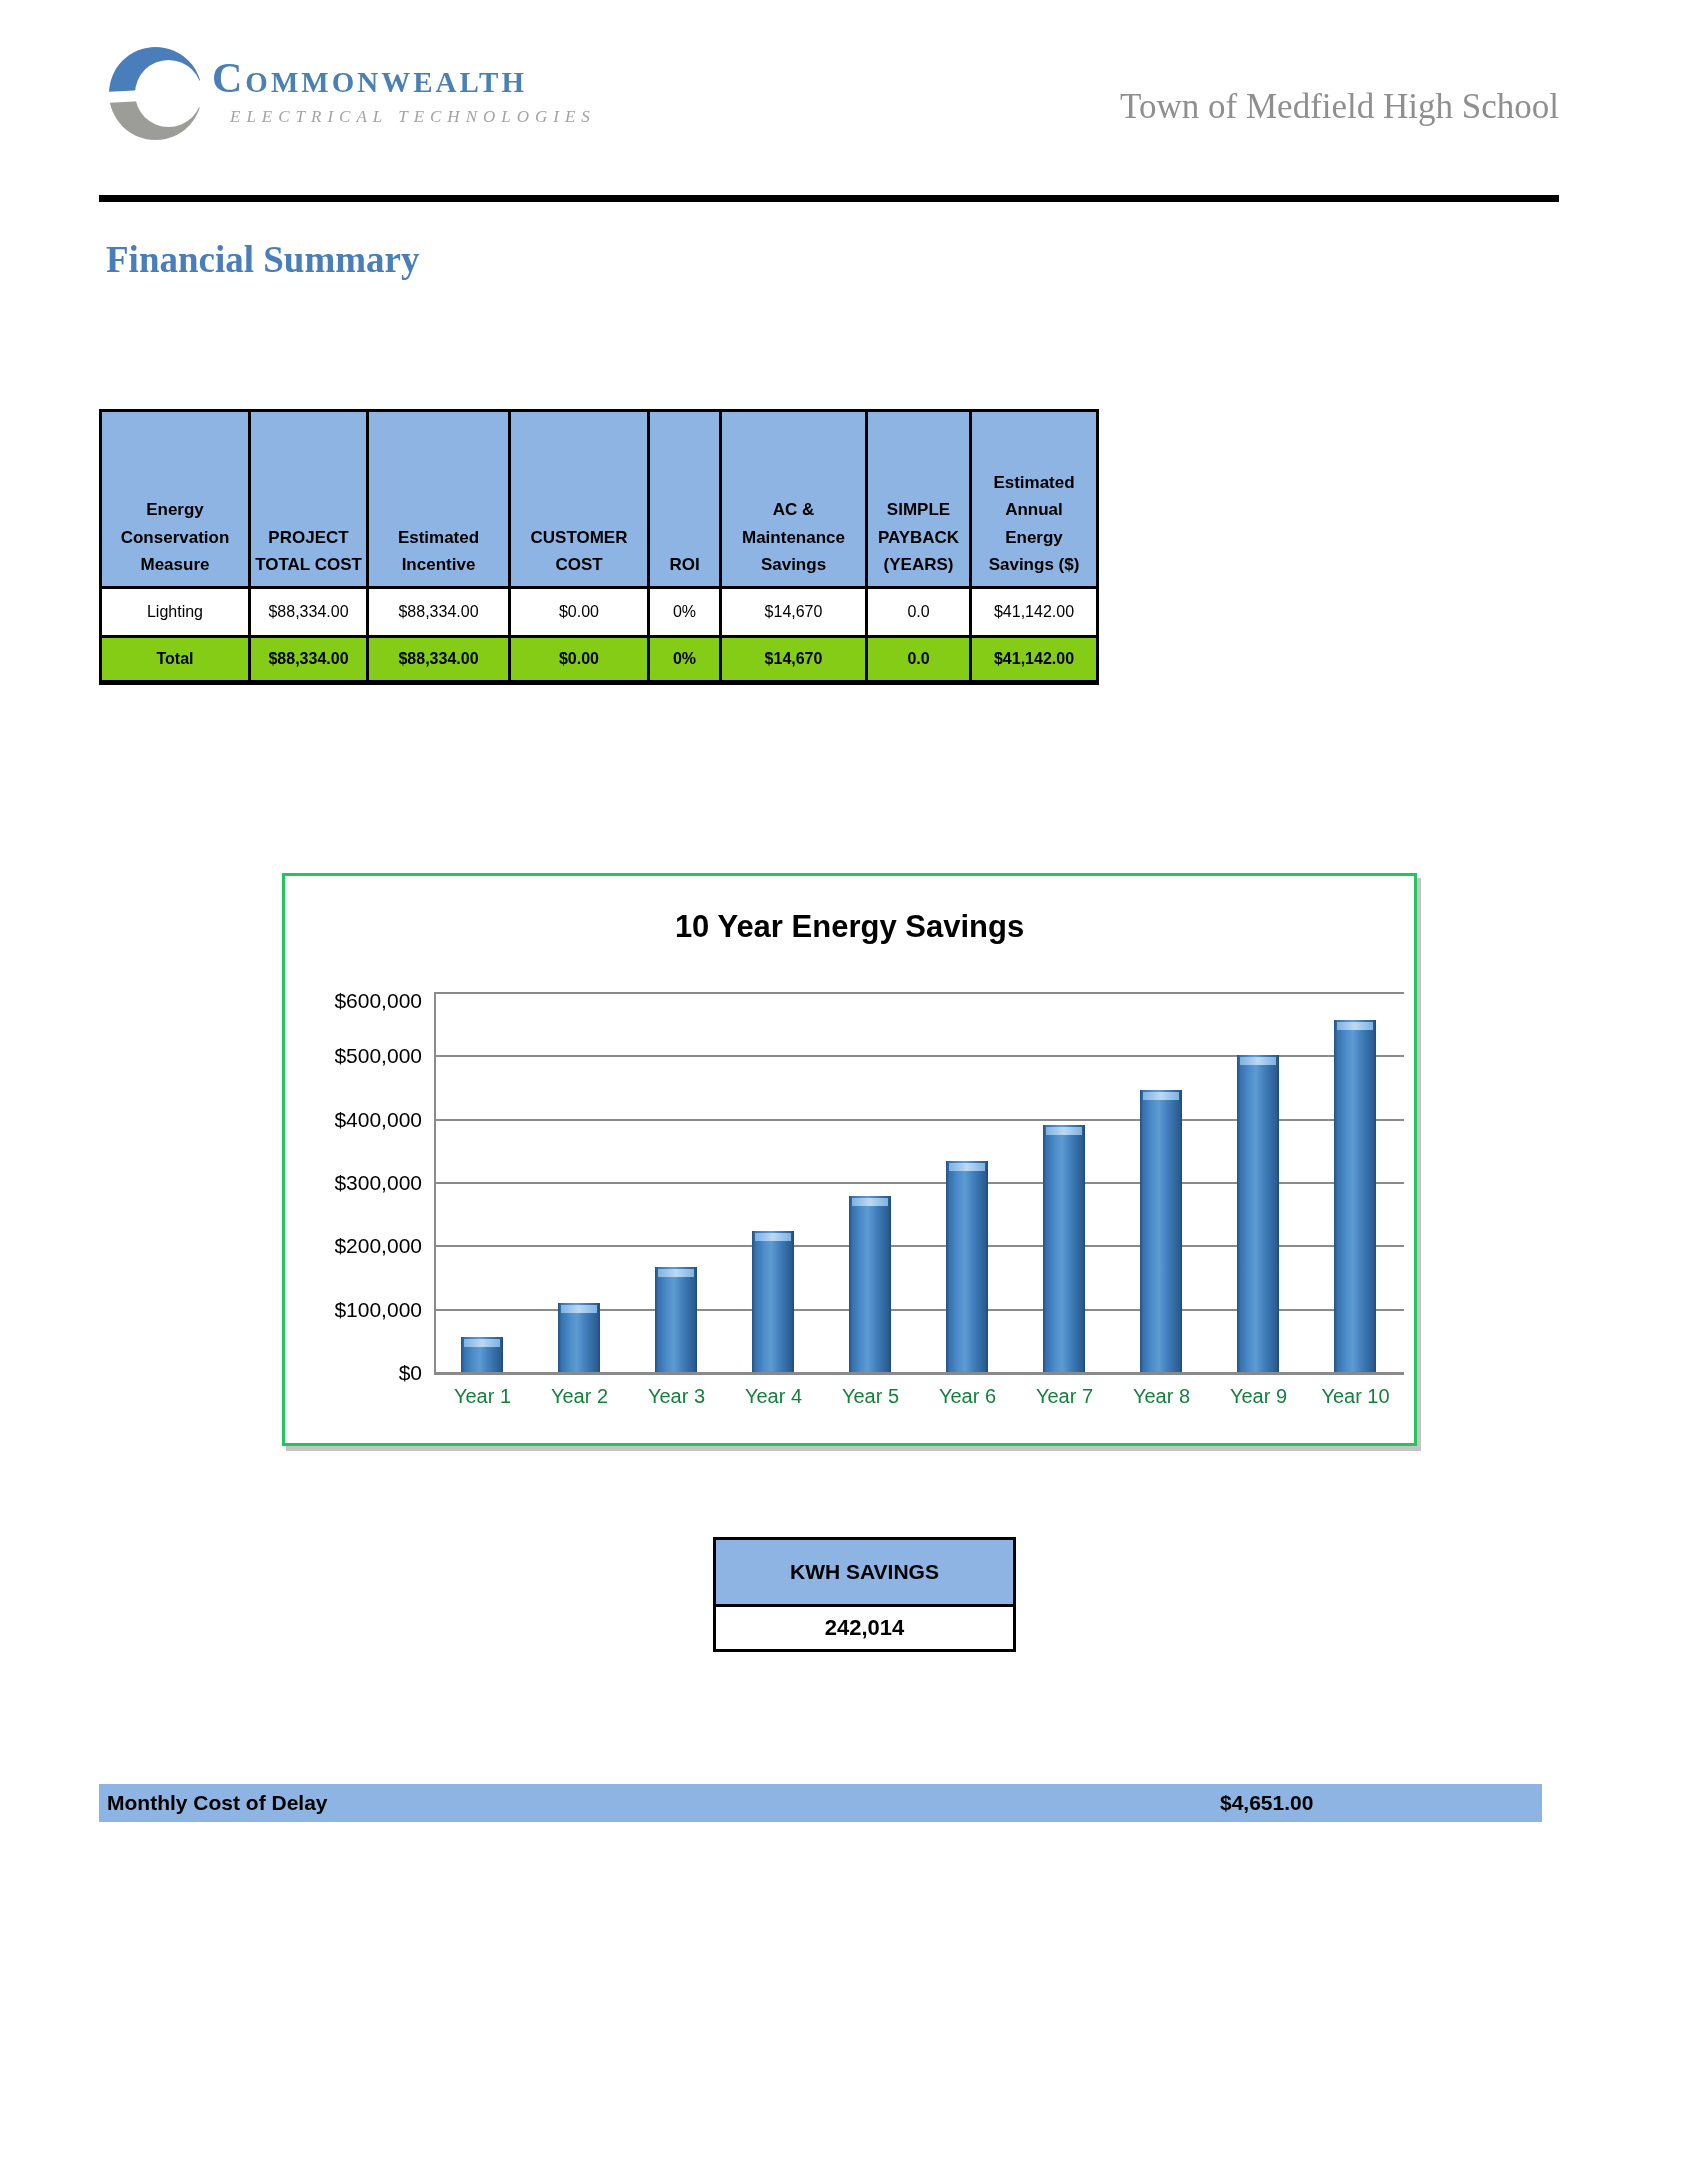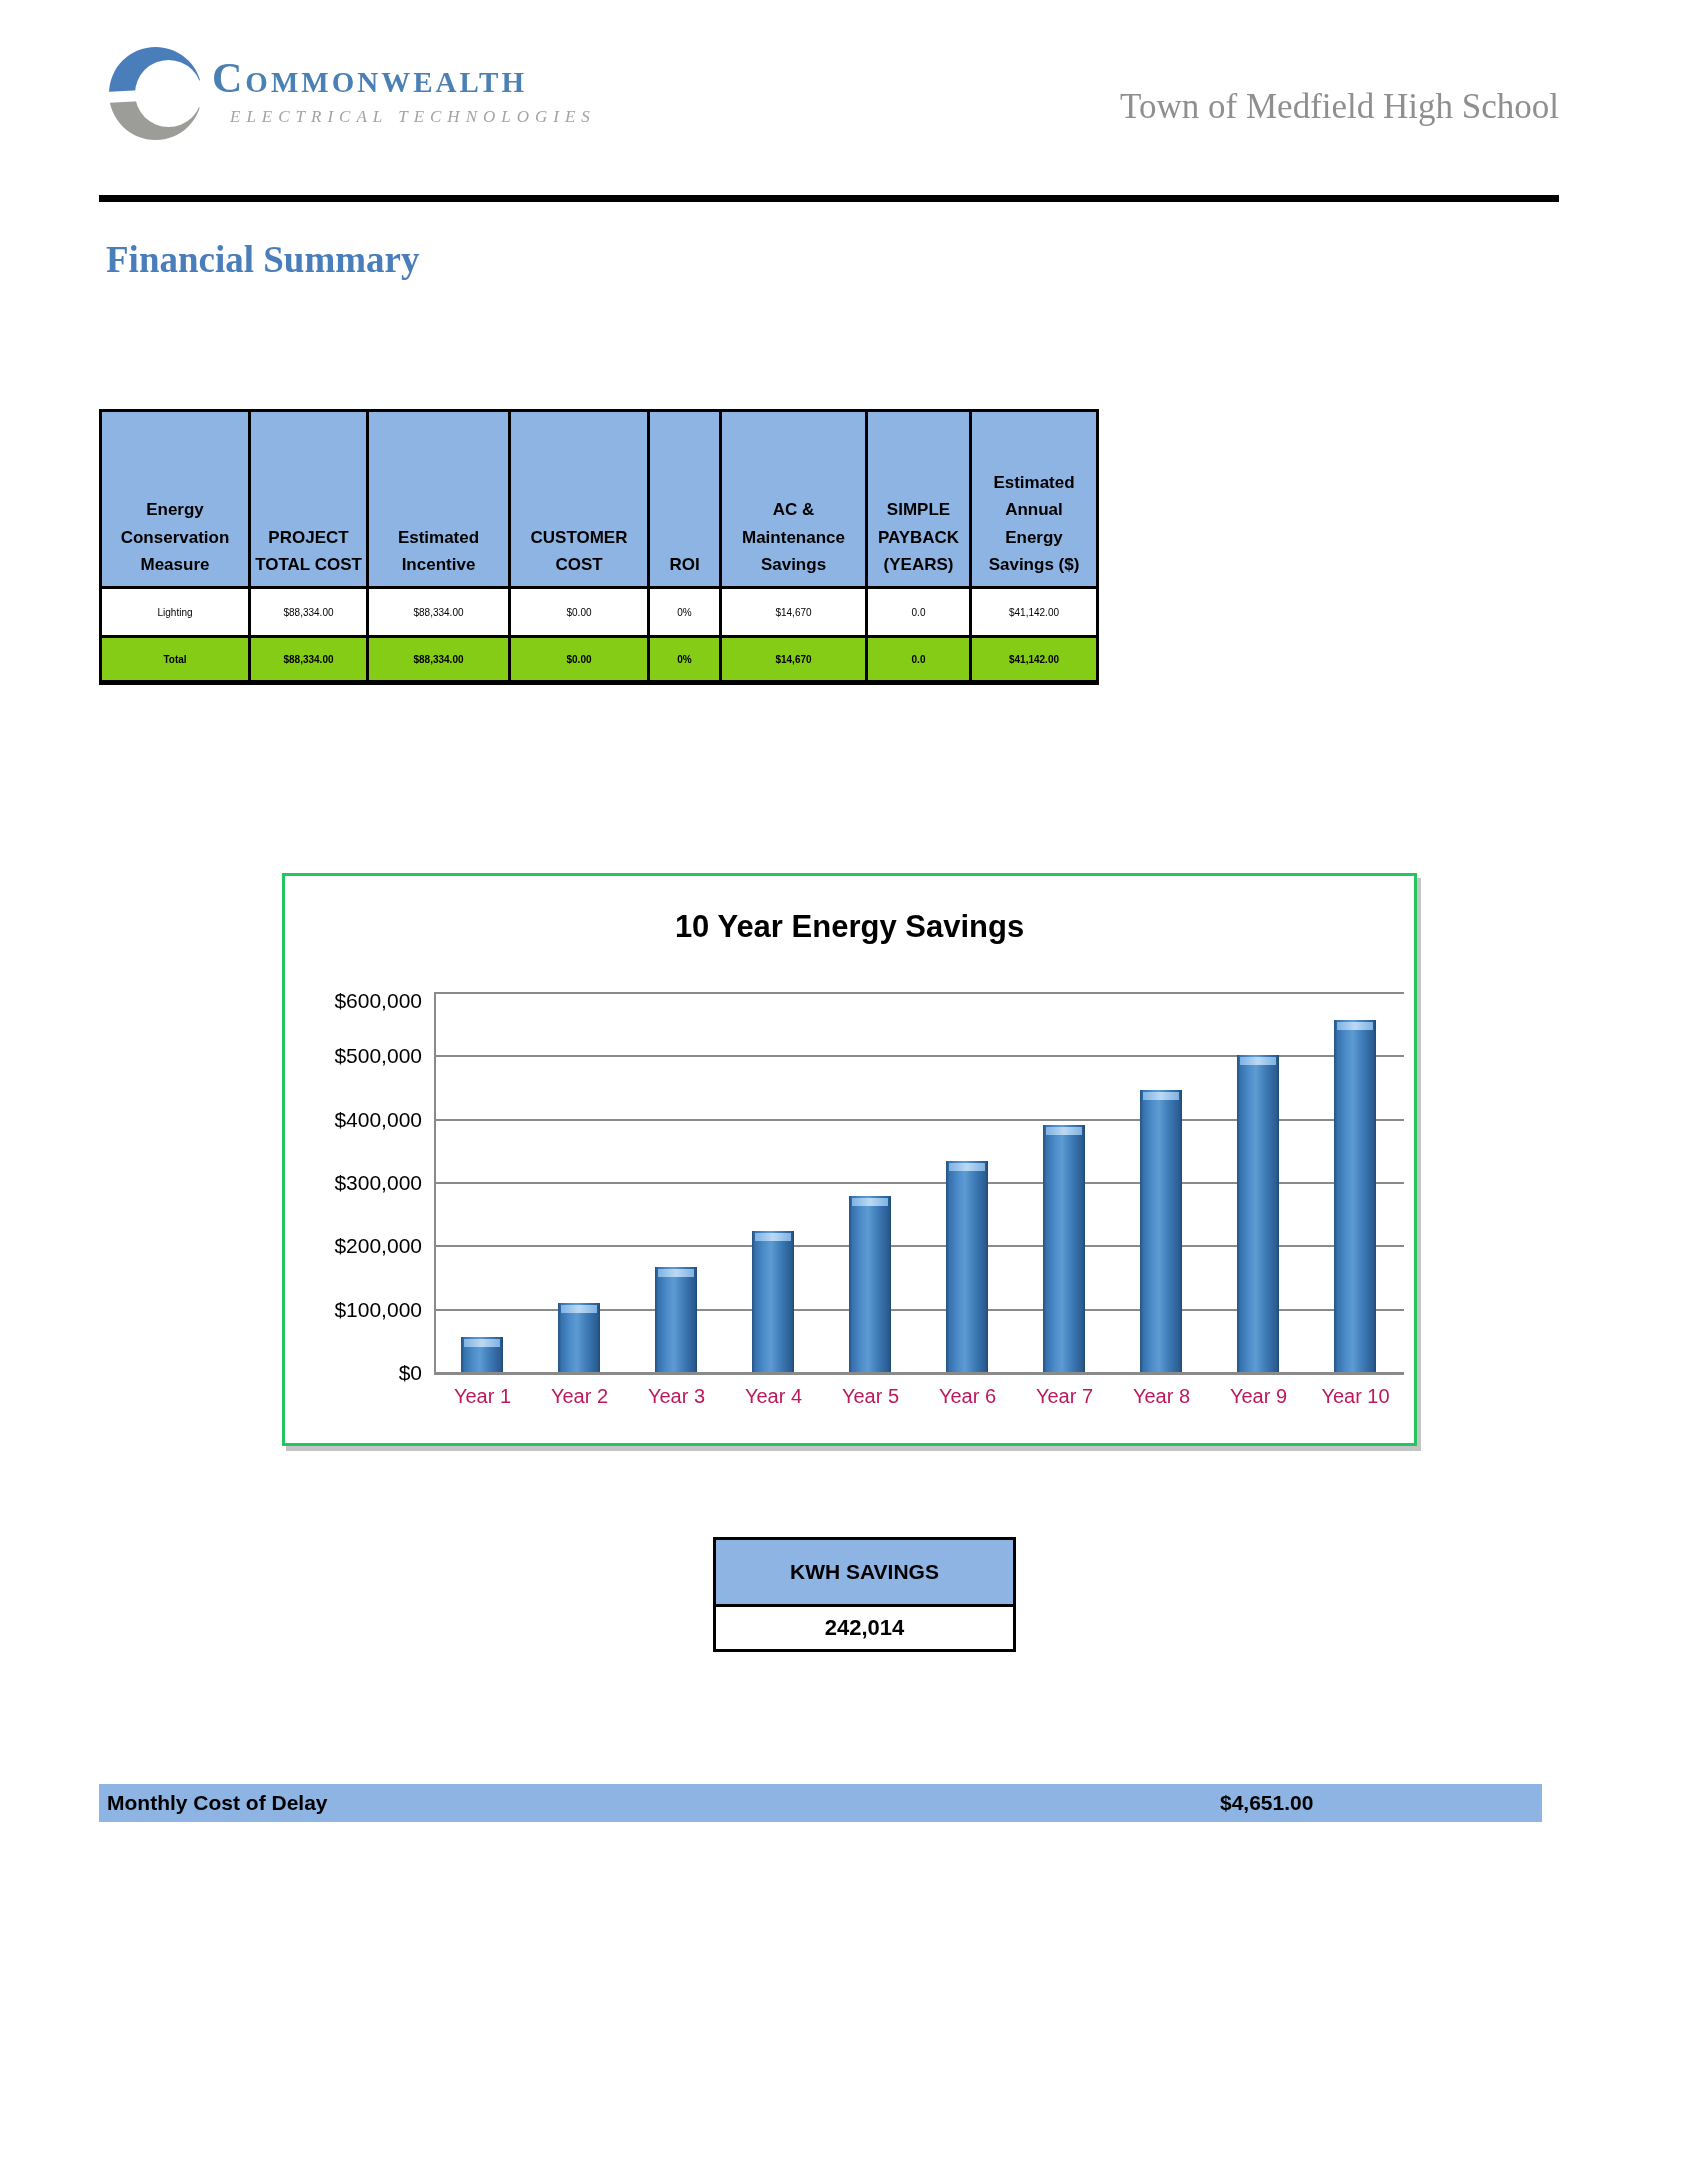--- a/index.html
+++ b/index.html
@@ -23,34 +23,34 @@
 
   .section-title{position:absolute;left:106px;top:238px;font-family:"Liberation Serif",serif;
     font-weight:bold;font-size:37px;color:#4a7ebb;}
 
   
   .fin-table{position:absolute;left:99px;top:409px;width:996px;border-collapse:collapse;
     table-layout:fixed;font-family:"Liberation Sans",sans-serif;}
   .fin-table td,.fin-table th{border:3px solid #000;text-align:center;overflow:hidden;}
   .fin-table th{height:162px;background:#8db4e2;font-weight:bold;font-size:17px;line-height:1.6;
     vertical-align:bottom;padding:4px 3px 8px 3px;}
-  .fin-table td{font-size:10px;vertical-align:middle;padding:2px;}
+  .fin-table td{font-size:16px;vertical-align:middle;padding:2px;}
   .fin-table tr.data-row td{height:42px;background:#ffffff;}
   .fin-table tr.total-row td{height:38px;background:#84cc16;font-weight:bold;border-bottom-width:5px;}
 
   
   .chart-box{position:absolute;left:282px;top:873px;width:1129px;height:567px;background:#ffffff;
     border:3px solid #22c55e;box-shadow:4px 5px 0 #c4c4c4;}
   .chart-title{position:absolute;left:0;top:33px;width:100%;text-align:center;
     font-weight:bold;font-size:31px;color:#000;}
   .gridline{position:absolute;height:2px;background:#8a8a8a;}
   .axis-y{position:absolute;width:2px;background:#8a8a8a;}
   .axis-x{position:absolute;height:3px;background:#8a8a8a;}
   .ytick{position:absolute;width:119px;text-align:right;font-size:21px;color:#000;line-height:28px;}
-  .xtick{position:absolute;text-align:center;font-size:20px;color:#be185d;}
+  .xtick{position:absolute;text-align:center;font-size:20px;color:#15803d;}
   .bar{position:absolute;background:linear-gradient(to right,#26527f 0%,#3572ae 8%,#4c8cc9 28%,#5d9bd3 45%,#3c79b5 70%,#2a5c90 94%,#1f4a74 100%);}
   .bar::before{content:"";position:absolute;left:3px;right:3px;top:2px;height:8px;
     background:linear-gradient(to right,#7fb2e2,#bcd9f3 50%,#7fb2e2);}
 
   
   .kwh-box{position:absolute;left:713px;top:1537px;width:297px;border:3px solid #000;background:#fff;}
   .kwh-head{height:64px;background:#8db4e2;border-bottom:3px solid #000;display:flex;
     align-items:center;justify-content:center;font-weight:bold;font-size:21px;}
   .kwh-value{height:42px;display:flex;align-items:center;justify-content:center;font-weight:bold;font-size:22px;}
 

